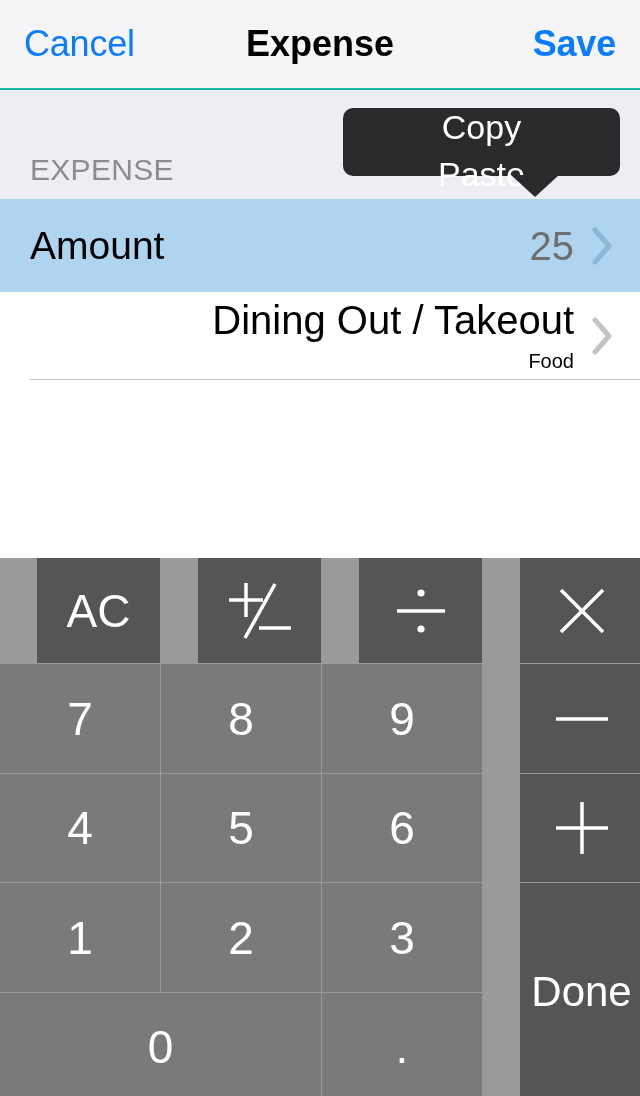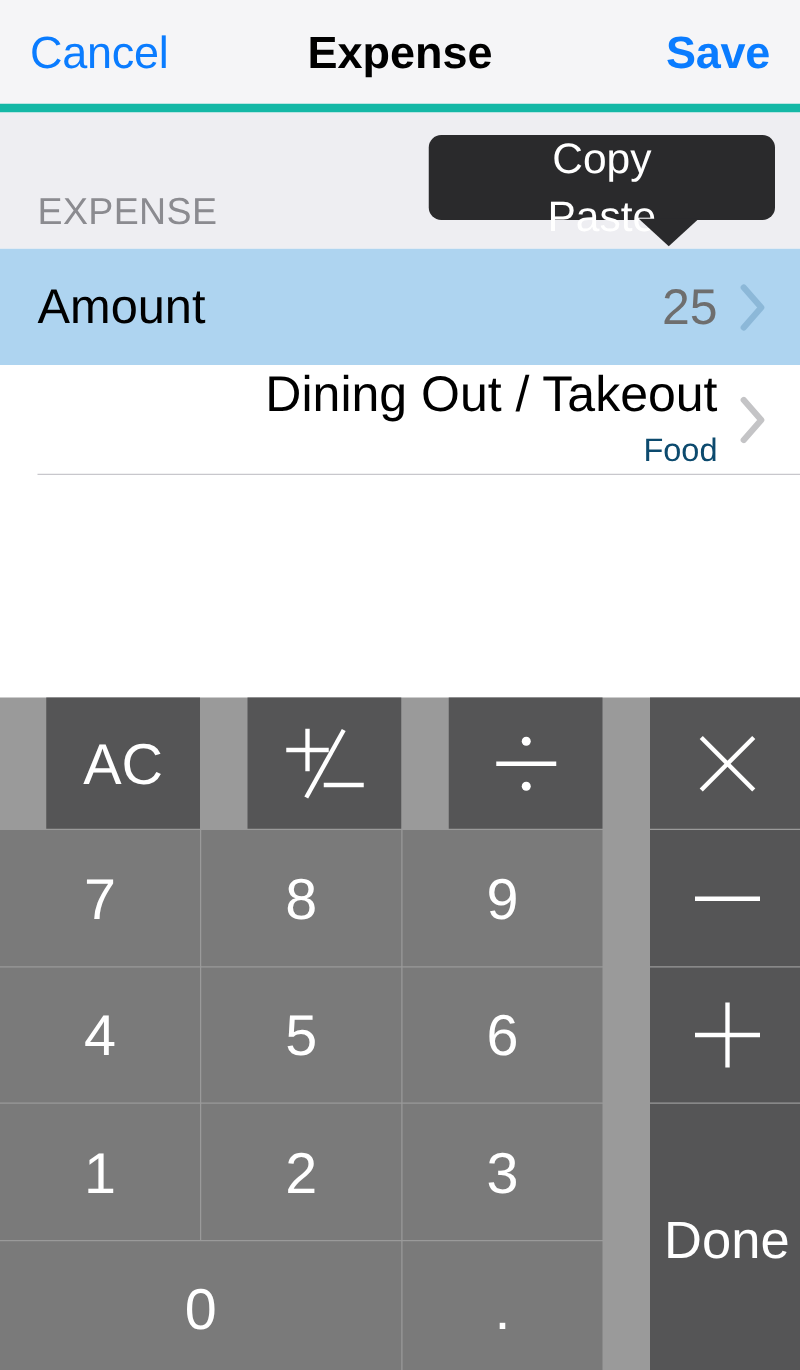--- a/index.html
+++ b/index.html
@@ -9,21 +9,21 @@
     background:#ffffff;
     overflow:hidden;
     -webkit-font-smoothing:antialiased;
   }
   .screen { position:relative; width:640px; height:1096px; }
 
   
   .navbar {
     position:absolute; left:0; top:0; width:640px; height:90px;
     background:#f5f5f7;
-    border-bottom:7px solid #14b8a6;
+    border-bottom:2px solid #14b8a6;
     display:flex; align-items:center; justify-content:space-between;
     padding:0 24px;
   }
   .nav-btn {
     font-size:36px; color:#0a7cff; letter-spacing:-0.2px;
     background:none; border:none; font-family:inherit; cursor:pointer;
     white-space:nowrap;
   }
   .nav-btn.bold { font-weight:bold;margin-left:8px; }
   .nav-title {
@@ -53,21 +53,21 @@
   .row .title {
     font-size:39px; color:#000; white-space:nowrap;
   }
   .row .rightwrap {
     margin-left:auto; display:flex; align-items:center;
     text-align:right;
   }
   .row .valuebox { display:flex; flex-direction:column; align-items:flex-end; }
   .row .value { font-size:40px; color:#000; white-space:nowrap; line-height:1.05; }
   .row .value.muted { color:#6e6e6e; }
-  .row .subvalue { font-size:26px; color:#0c4a6e; line-height:1.2; margin-top:8px; }
+  .row .subvalue { font-size:20px; color:#000000; line-height:1.2; margin-top:8px; }
   .chev {
     width:30px; height:46px; margin-left:14px; flex:0 0 auto;
     display:flex; align-items:center; justify-content:center;
   }
   .chev svg { display:block; }
   .sep {
     position:absolute; left:30px; right:0; bottom:0; height:1px;
     background:#c8c7cc;
   }
 

